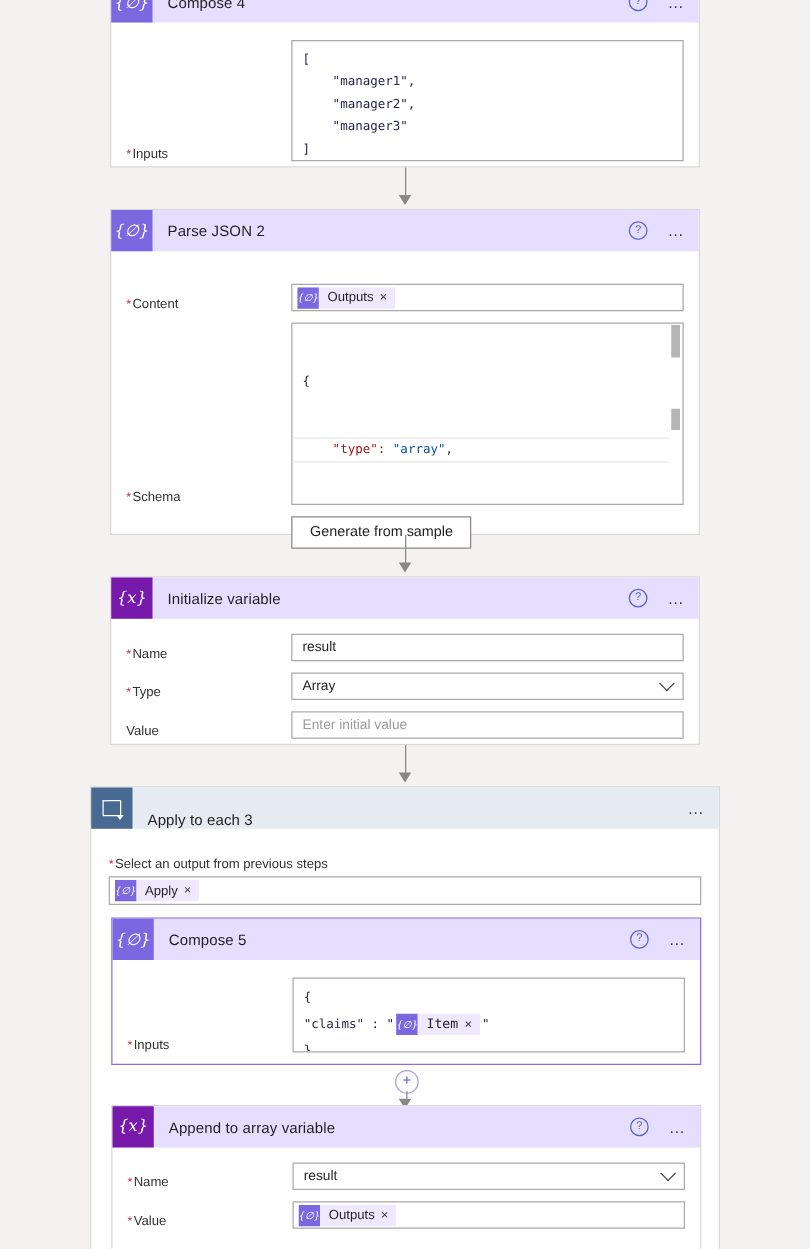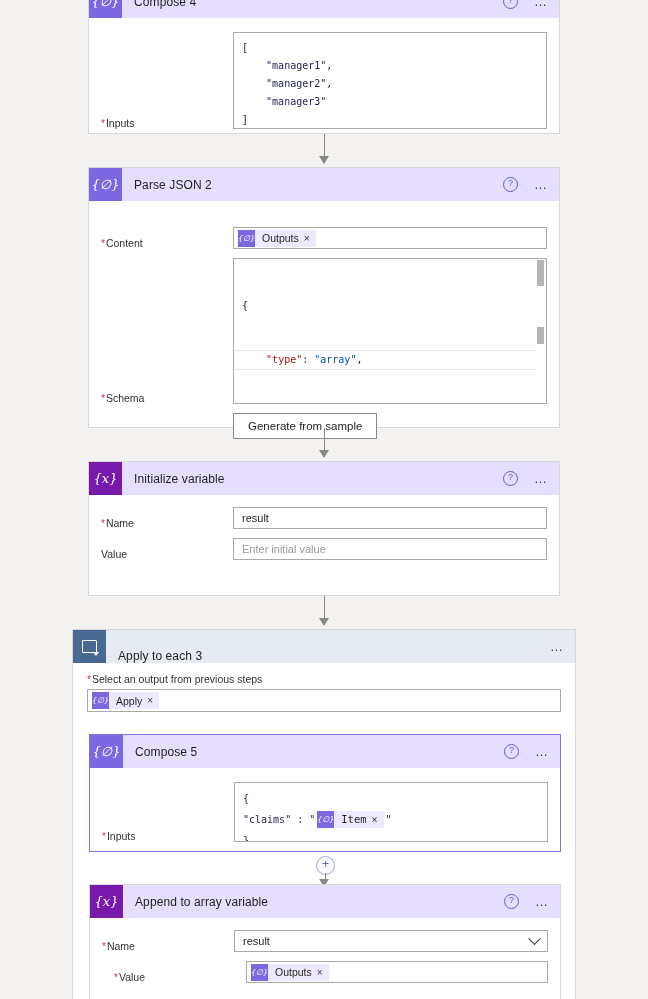--- a/index.html
+++ b/index.html
@@ -293,21 +293,21 @@
     text-align: center;
   }
 
   
   .loop-container {
     position: absolute;
     background: #ffffff;
     border: 1px solid #d8d8d8;
     box-sizing: border-box;
   }
-  .loop-body { padding: 10px 14px 0 14px; }
+  .loop-body { padding: 10px 14px 0 14px; margin-top: 12px; }
   .loop-field-label {
     font-size: 10.5px;
     color: #323130;
     margin-bottom: 4px;
   }
 </style>
 </head>
 <body>
 
 <div class="canvas">
@@ -419,20 +419,31 @@
 
       <div class="field-row">
         <div class="field-label">
           <span class="req">*</span><span>Name</span>
         </div>
         <div class="field-control">
           <div class="input-box">result</div>
         </div>
       </div>
 
+      <div class="field-row">
+        <div class="field-label">
+          <span class="req">*</span><span>Type</span>
+        </div>
+        <div class="field-control">
+          <div class="select-box">
+            <span>Array</span>
+            <span class="chev"></span>
+          </div>
+        </div>
+      </div>
 
       <div class="field-row" style="margin-bottom:0;">
         <div class="field-label">
           <span>Value</span>
         </div>
         <div class="field-control">
           <div class="input-box placeholder">Enter initial value</div>
         </div>
       </div>
 
@@ -523,21 +534,21 @@
             <span class="req">*</span><span>Name</span>
           </div>
           <div class="field-control">
             <div class="select-box">
               <span>result</span>
               <span class="chev"></span>
             </div>
           </div>
         </div>
 
-        <div class="field-row" style="margin-bottom:0;margin-left:12px;">
+        <div class="field-row" style="margin-bottom:0;">
           <div class="field-label">
             <span class="req">*</span><span>Value</span>
           </div>
           <div class="field-control">
             <div class="input-box token-box">
               <span class="token">
                 <span class="tk-icon">{∅}</span>
                 <span class="tk-label">Outputs</span>
                 <span class="tk-x">×</span>
               </span>

